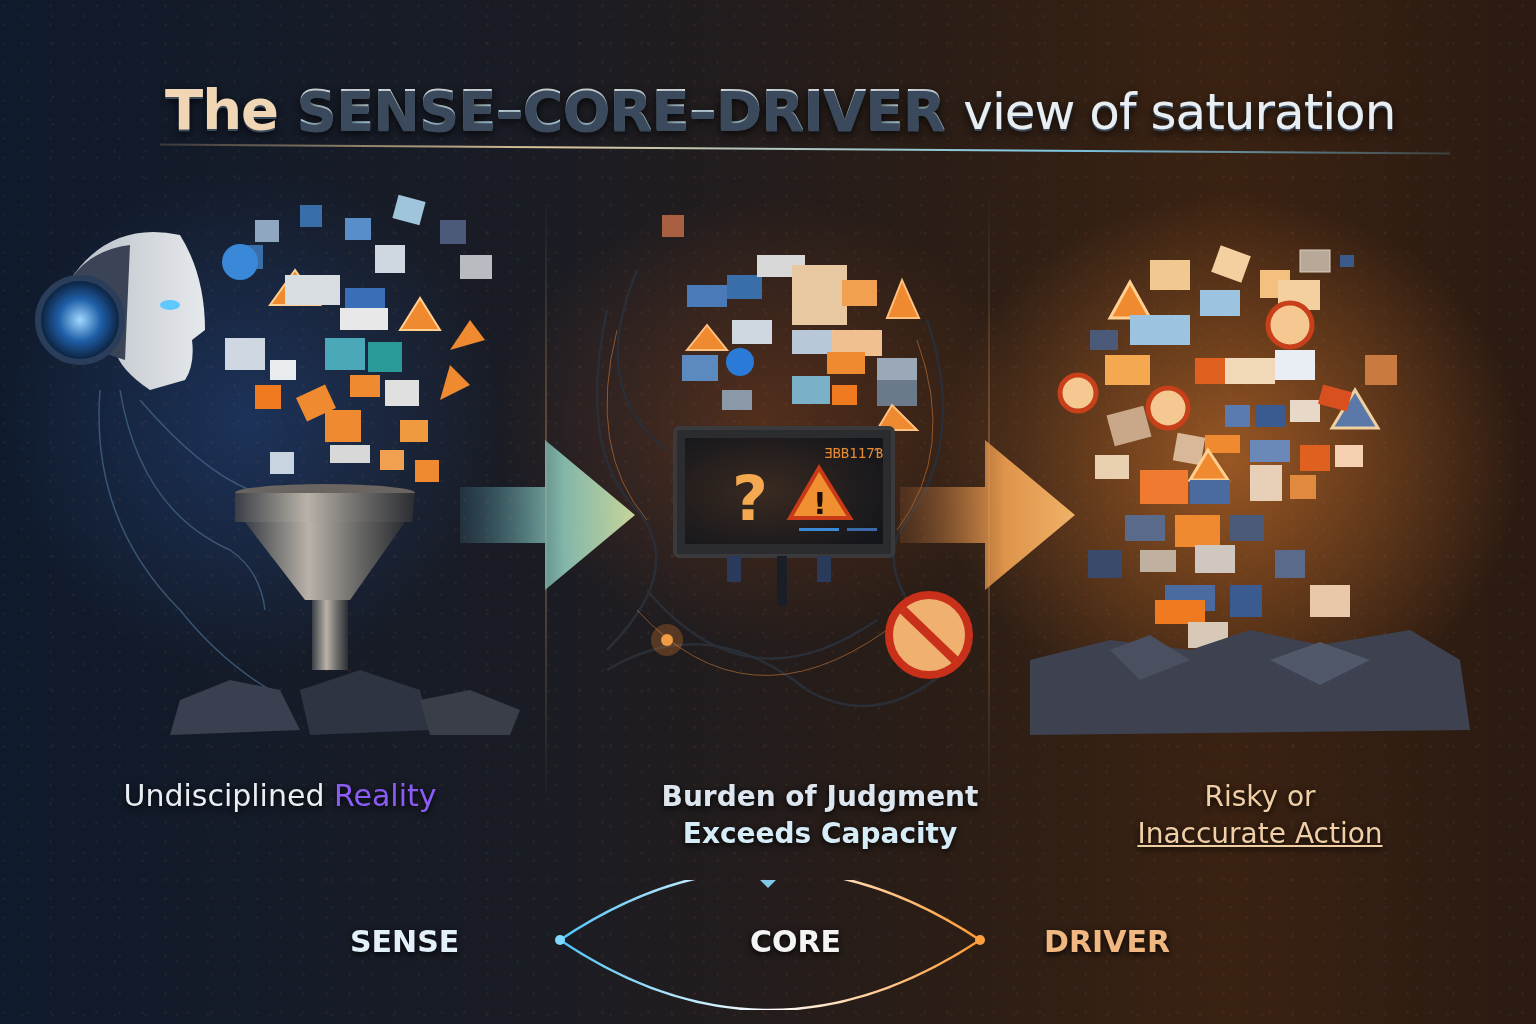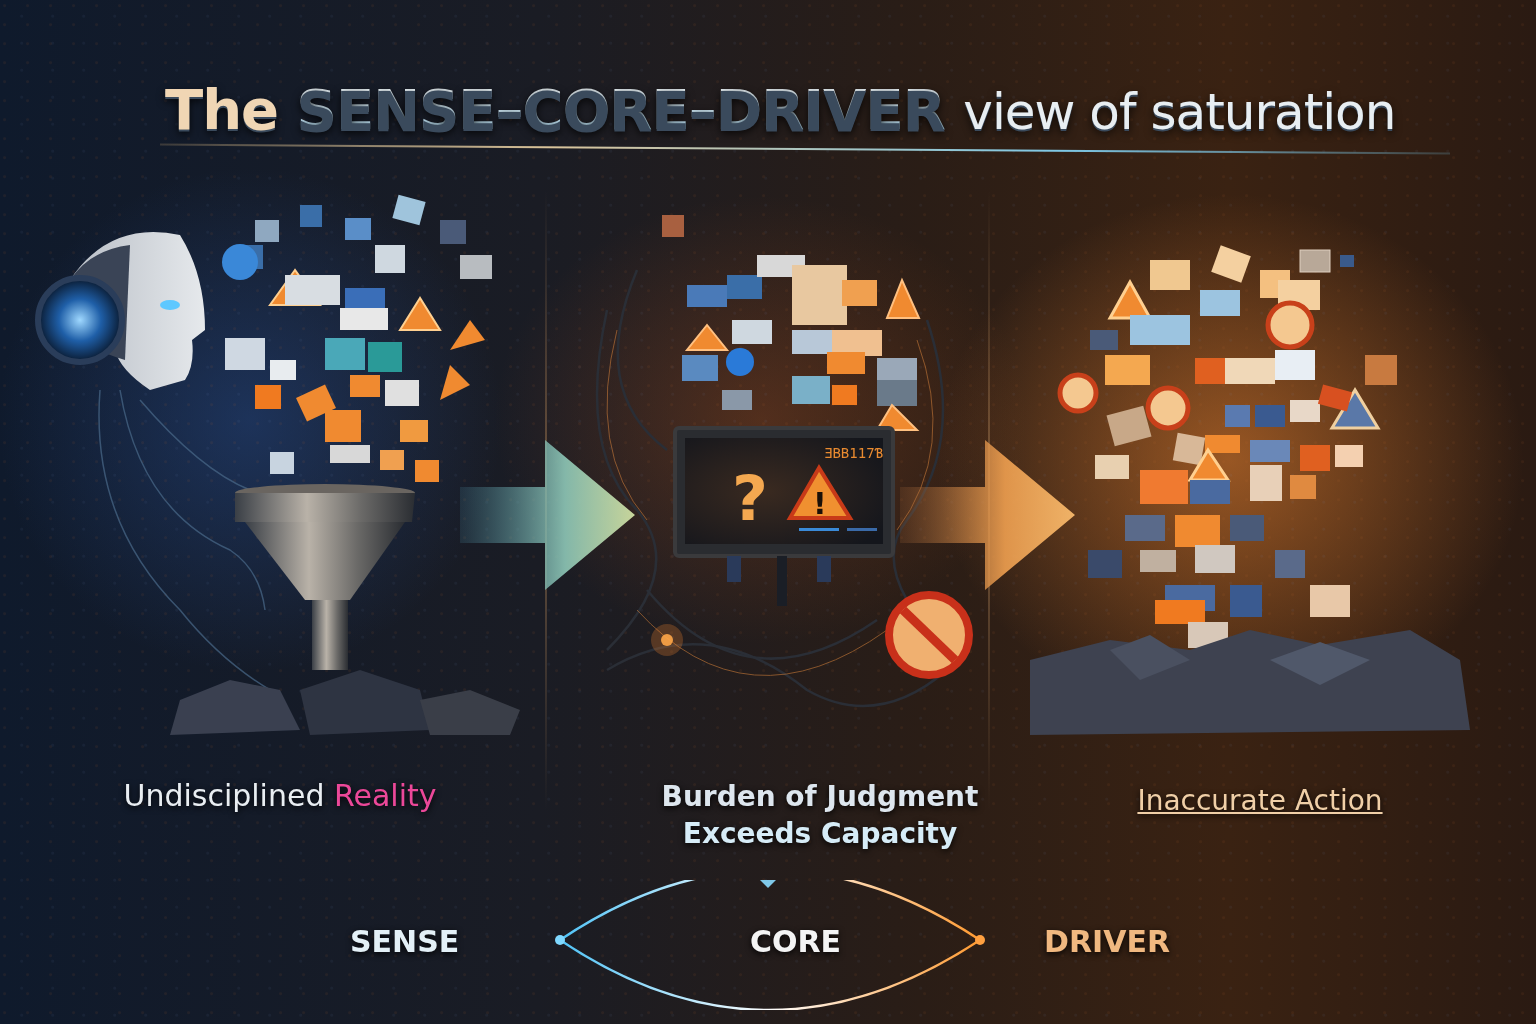--- a/index.html
+++ b/index.html
@@ -36,21 +36,21 @@
     transform: rotate(0.4deg);
   }
   .divider { position: absolute; top: 190px; width: 2px; height: 620px; background: linear-gradient(180deg, transparent, rgba(160,120,80,0.6), transparent); }
   .panel { position: absolute; top: 190px; height: 560px; }
   .arrow { position: absolute; }
   .caption { position: absolute; text-align: center; color: #e9eef2; text-shadow: 0 2px 6px rgba(0,0,0,0.9); }
   .caption .l1, .caption .l2 { display: block; font-family: "DejaVu Sans", sans-serif; }
   .cap1 { left: 90px; top: 772px; width: 380px; }
   .cap1 .l1 { font-size: 32px; }
   .cap1 .l2 { font-size: 30px; margin-top: 6px; }
-  .cap1 .accent { color: #ec4899; }
+  .cap1 .accent { color: #8b5cf6; }
   .cap2 { left: 620px; top: 780px; width: 400px; font-weight: bold; }
   .cap2 .l1, .cap2 .l2 { font-size: 28px; color: #dde6ee; }
   .cap2 .l2 { margin-top: 4px; color: #d6ecf7; }
   .cap3 { left: 1080px; top: 780px; width: 360px; color: #f1d0ac; }
   .cap3 .l1, .cap3 .l2 { font-size: 28px; color: #f0cfa7; }
   .cap3 .l2 { margin-top: 4px; text-decoration: underline; }
   .flow-label { position: absolute; font-family: "DejaVu Sans", sans-serif; font-weight: bold; font-size: 30px; top: 924px; text-shadow: 0 2px 6px rgba(0,0,0,0.9); }
   .fl-sense { left: 350px; color: #e3f0f7; }
   .fl-core { left: 750px; color: #f4f4f4; text-align: right; }
   .fl-driver { left: 1044px; color: #f0b880; }
@@ -287,20 +287,21 @@
 </svg>
 
 <div class="caption cap1">
   <span class="l2"><span>Undisciplined</span> <span class="accent">Reality</span></span>
 </div>
 <div class="caption cap2">
   <span class="l1">Burden of Judgment</span>
   <span class="l2">Exceeds Capacity</span>
 </div>
 <div class="caption cap3">
+  <span class="l1">Risky or</span>
   <span class="l2">Inaccurate Action</span>
 </div>
 
 <svg style="position:absolute;left:0;top:880px;width:1536px;height:130px" viewBox="0 0 1536 130">
   <defs>
     <linearGradient id="arcG" x1="0" x2="1">
         <stop offset="0" stop-color="#4fc3f7"></stop>
         <stop offset="0.5" stop-color="#ffffff"></stop>
         <stop offset="1" stop-color="#ff9a30"></stop>
       </linearGradient>

